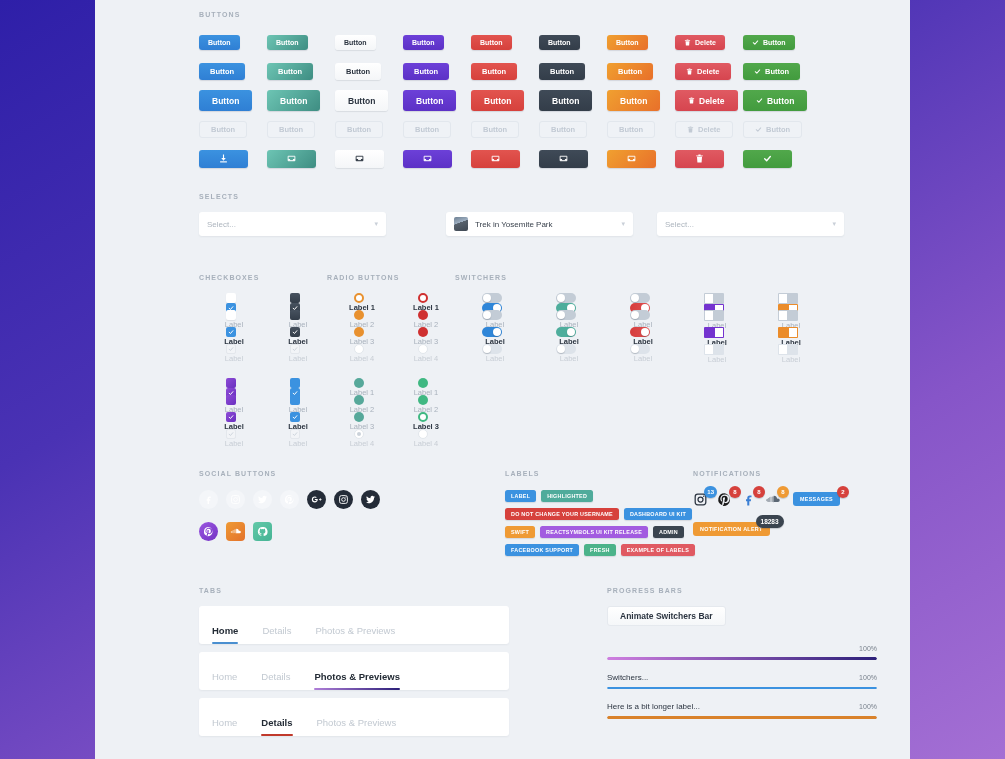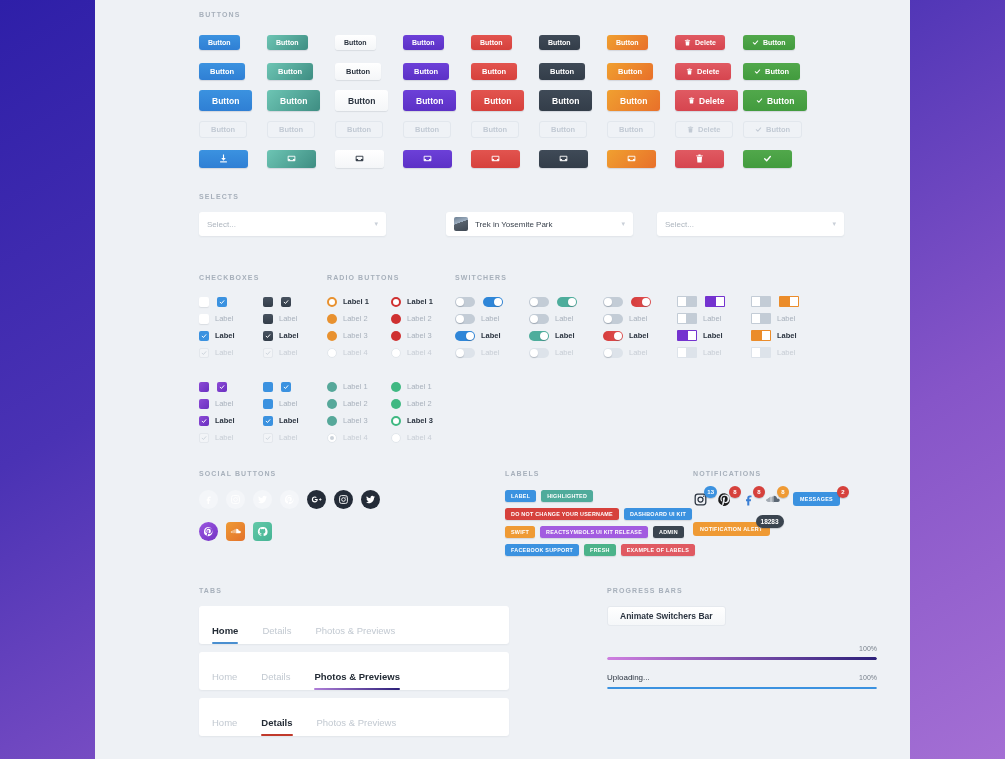--- a/index.html
+++ b/index.html
@@ -76,21 +76,21 @@
   .sel-caret { margin-left:auto; color:#c9d0d8; font-size:7px; }
 
   
   .ctrl-wrap { position: absolute; left: 104px; top: 274px; width: 700px; }
   .ctrl-cols { display:flex; margin-top: 12px; }
   .ctrl-col-cb  { width: 128px; }
   .ctrl-col-rb  { width: 128px; }
   .ctrl-col-sw  { flex: 1; }
   .ctl-pairgrid { display:flex; }
   .ctl-grp { width: 64px; }
-  .ctl-line { display:flex; align-items:center; height: 17px; }
+  .ctl-line { display:flex; align-items:center; height: 17px; flex-direction: column; }
   .ctl-lbl { font-size: 7.5px; color:#a8b1bc; margin-left:6px; }
   .ctl-lbl.on { color:#2b3440; font-weight:700; }
   .ctl-lbl.off { color:#c7cdd5; }
 
   .cb {
     width: 10px; height: 10px; border-radius: 2px; flex:none;
     display:flex; align-items:center; justify-content:center;
     cursor:pointer;
   }
   .cb-empty { background:#fff; box-shadow: 0 1px 1px rgba(40,50,70,.10); }
@@ -1126,23 +1126,32 @@
           <div class="phead">
             <span class="plabel"></span>
             <span class="ppct">100%</span>
           </div>
           <div class="ptrack">
             <div class="pfill pf-grad" style="width:100%"></div>
           </div>
         </div>
         <div class="pgroup">
           <div class="phead">
-            <span class="plabel">Uploading...</span>
+            <span class="plabel">Switchers...</span>
             <span class="ppct">100%</span>
           </div>
           <div class="ptrack">
             <div class="pfill pf-blue" style="width:100%"></div>
           </div>
         </div>
+        <div class="pgroup">
+          <div class="phead">
+            <span class="plabel">Here is a bit longer label...</span>
+            <span class="ppct">100%</span>
+          </div>
+          <div class="ptrack">
+            <div class="pfill pf-orange" style="width:100%"></div>
+          </div>
+        </div>
       </div>
   </div>
 
 </div>
 
 </body></html>

